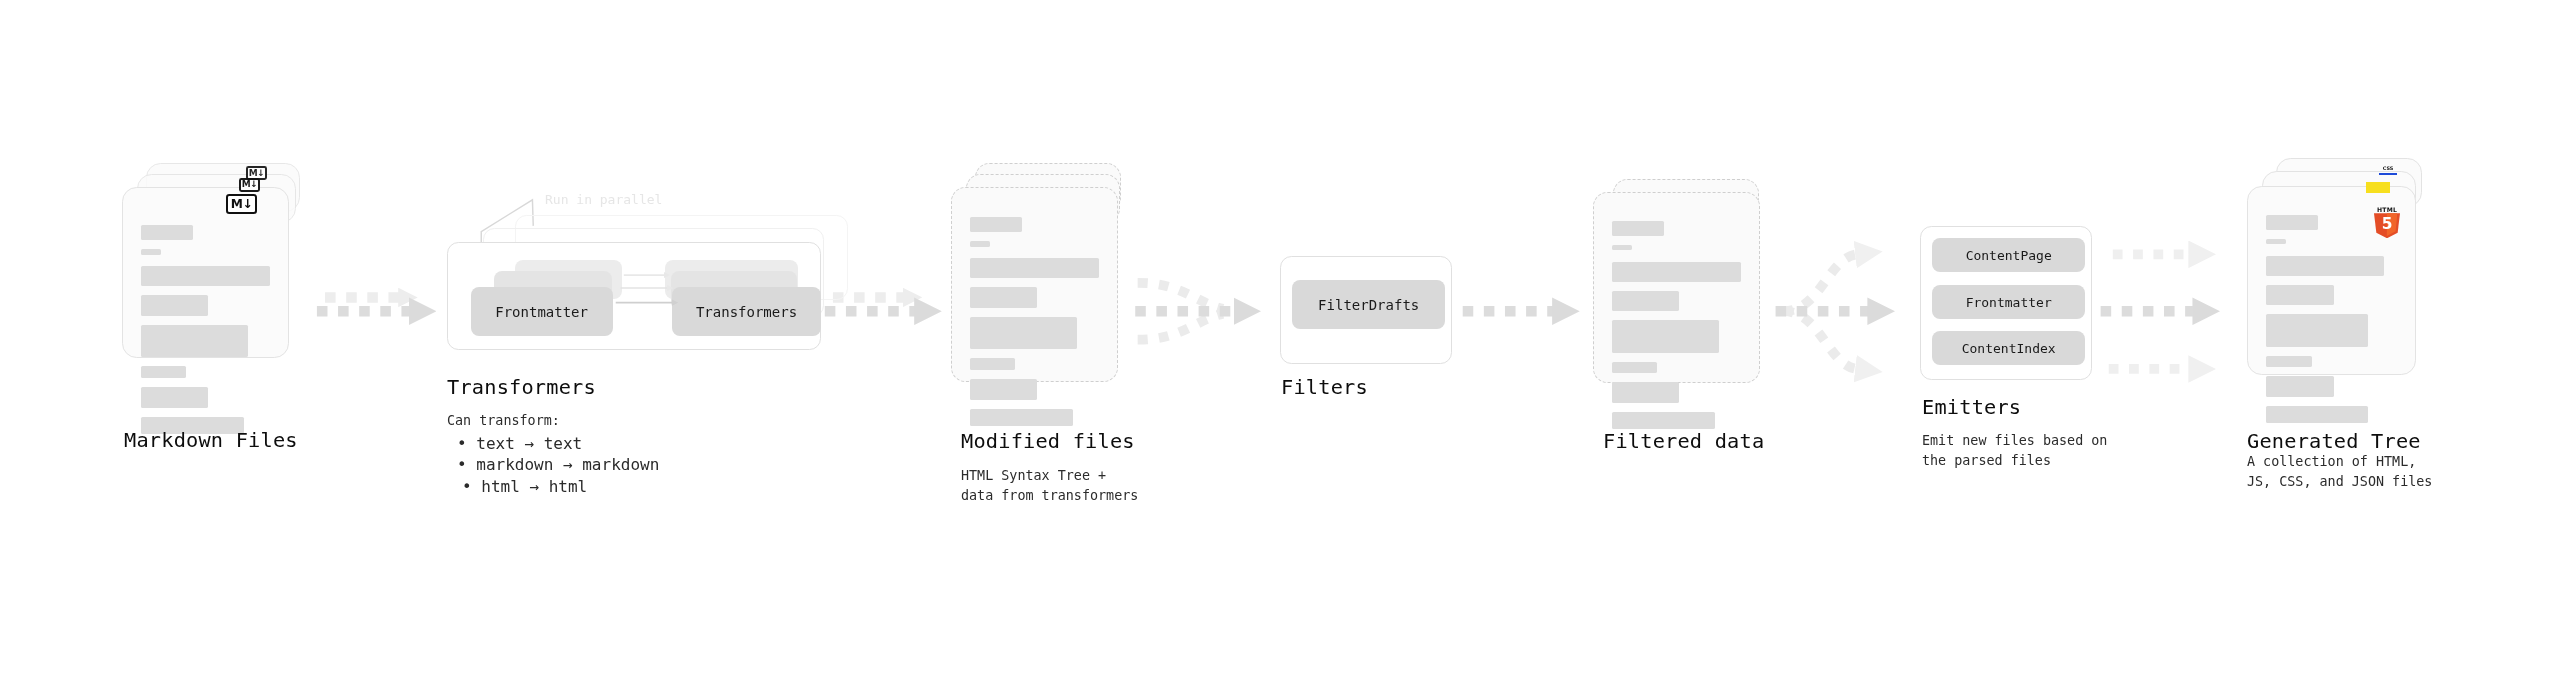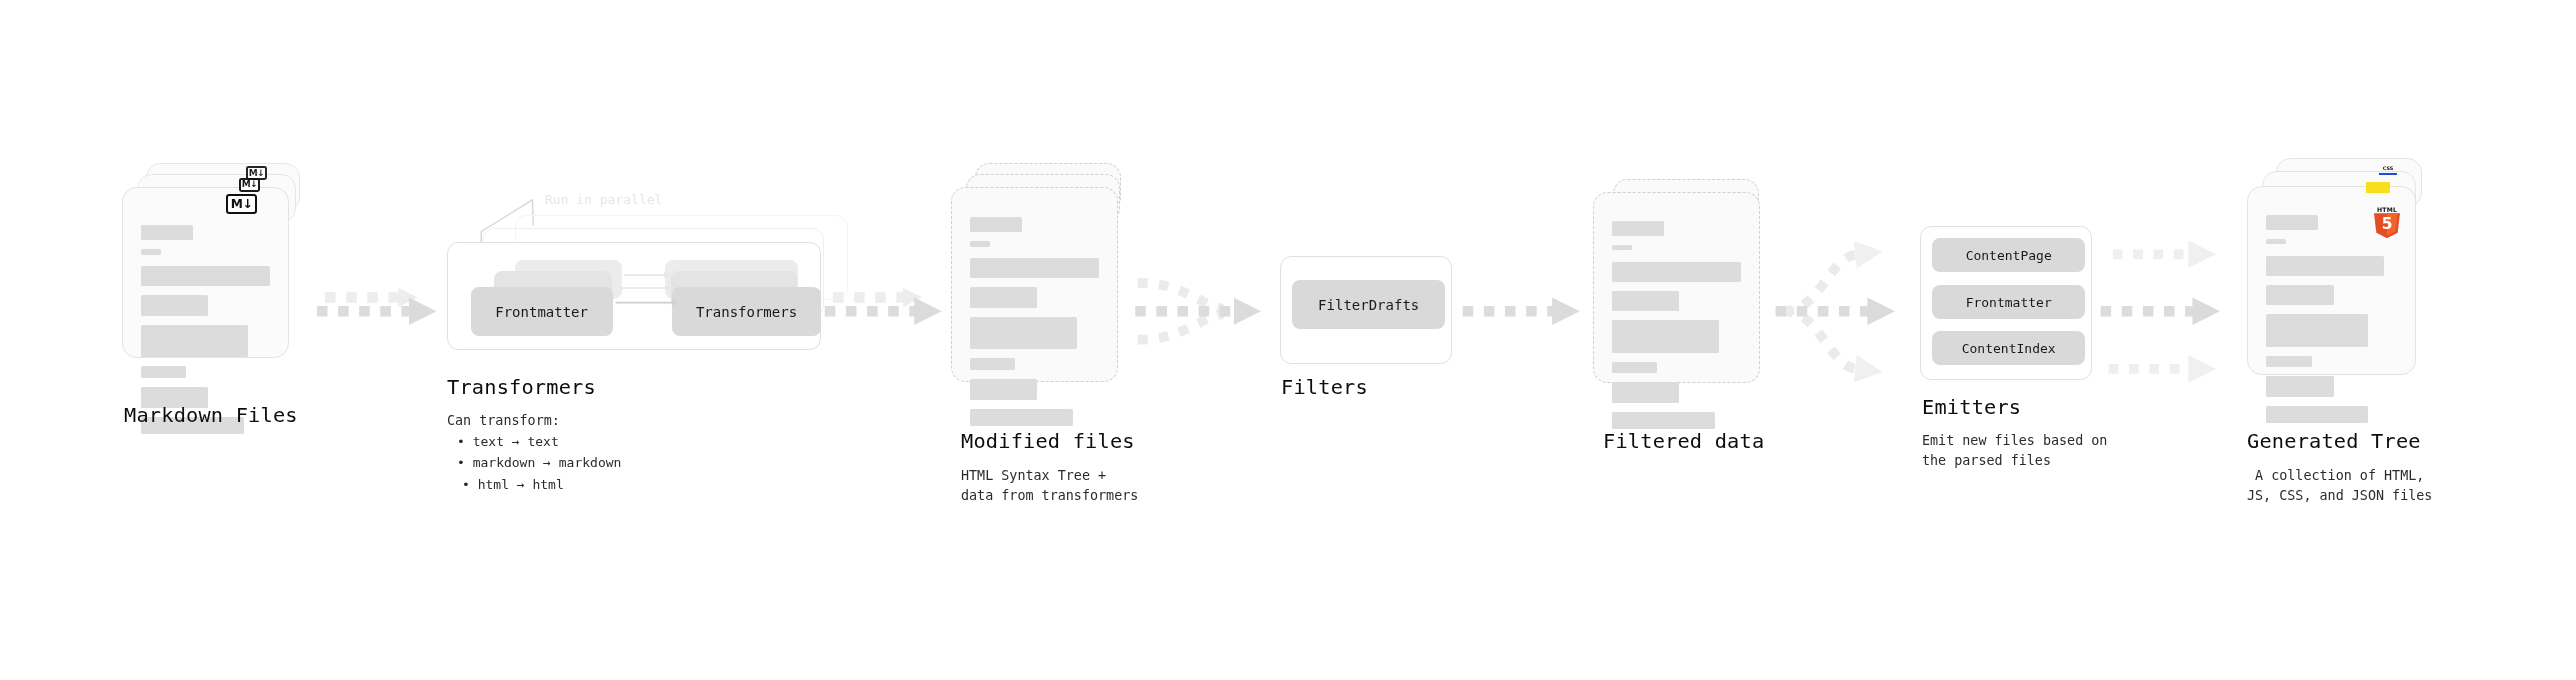--- a/index.html
+++ b/index.html
@@ -113,21 +113,21 @@
   }
   .cap-sub{
     position:absolute;
     font-size:13.4px;
     line-height:1.52;
     color:#2b2b2b;
     white-space:pre;
   }
   .cap-list{
     position:absolute;
-    font-size:13px;
+    font-size:16px;
     line-height:1.55;
     color:#2b2b2b;
     white-space:pre;
   }
 
   
   .arrows{position:absolute;left:0;top:0;width:2576px;height:681px;pointer-events:none;}
 
   .parallel-label{
     position:absolute;
@@ -211,21 +211,21 @@
         <span>M↓</span>
       </div>
       <div class="badge md-badge small" style="left:117px;top:14.6px;opacity:.95;">
         <span>M↓</span>
       </div>
       <div class="badge md-badge" style="left:104px;top:31px;">
         <span>M↓</span>
       </div>
     </div>
   </div>
-  <div class="cap-title" style="left:124px;top:403px;">Markdown Files</div>
+  <div class="cap-title" style="left:124px;top:428px;">Markdown Files</div>
 
   <div class="node" style="left:447px;top:195px;width:423px;height:163px;">
 
     <svg style="position:absolute;left:0;top:0;width:244px;height:65px;overflow:visible;" viewBox="0 0 300 80" width="244" height="65">
       <path d="M42,78 L42,45 L105,6 L106,38" stroke="#d8d8d8" stroke-width="1.8" fill="none"></path>
     </svg>
     <div class="parallel-label" style="left:98px;top:-3.3px;">Run in parallel</div>
 
     <div class="obox faint2" style="left:68px;top:19.5px;width:333px;height:85px;"></div>
     <div class="obox faint" style="left:36px;top:32.5px;width:341px;height:89px;"></div>
@@ -354,17 +354,17 @@
 
       <div class="badge html5" style="left:127px;top:39px;">
         <div class="h5word">HTML</div>
         <div class="shield"></div>
         <div class="shield-in"></div>
         <div class="five">5</div>
       </div>
     </div>
   </div>
   <div class="cap-title" style="left:2247px;top:429px;">Generated Tree</div>
-  <div class="cap-sub" style="left:2247px;top:466px;text-align:center;">A collection of HTML,
+  <div class="cap-sub" style="left:2247px;top:452px;">A collection of HTML,
 JS, CSS, and JSON files</div>
 
 </div>
 
 
 </body></html>

